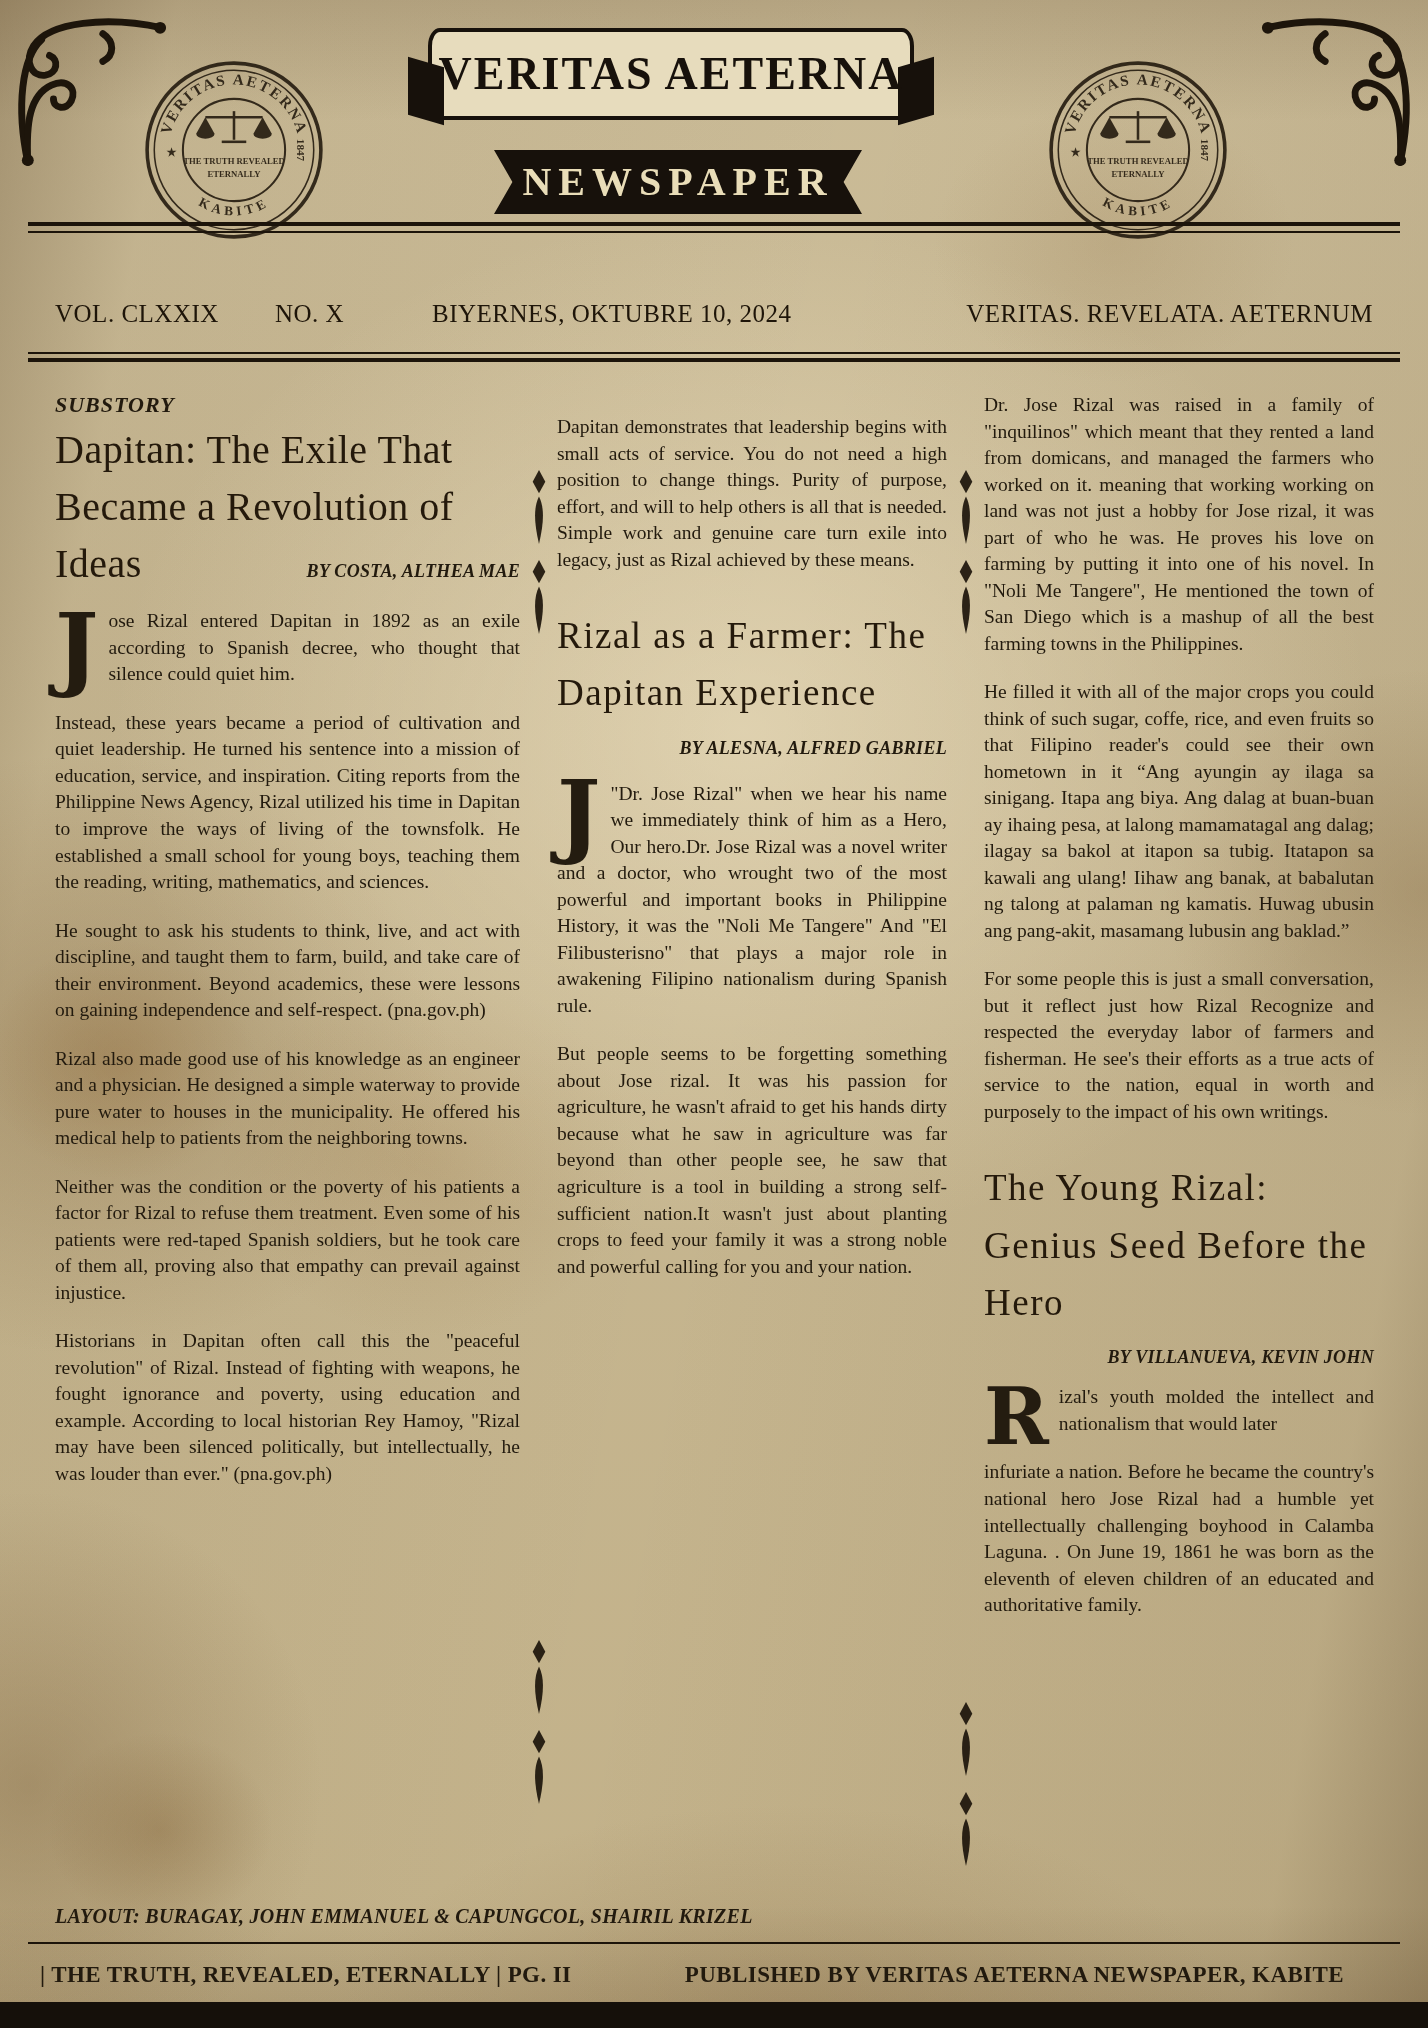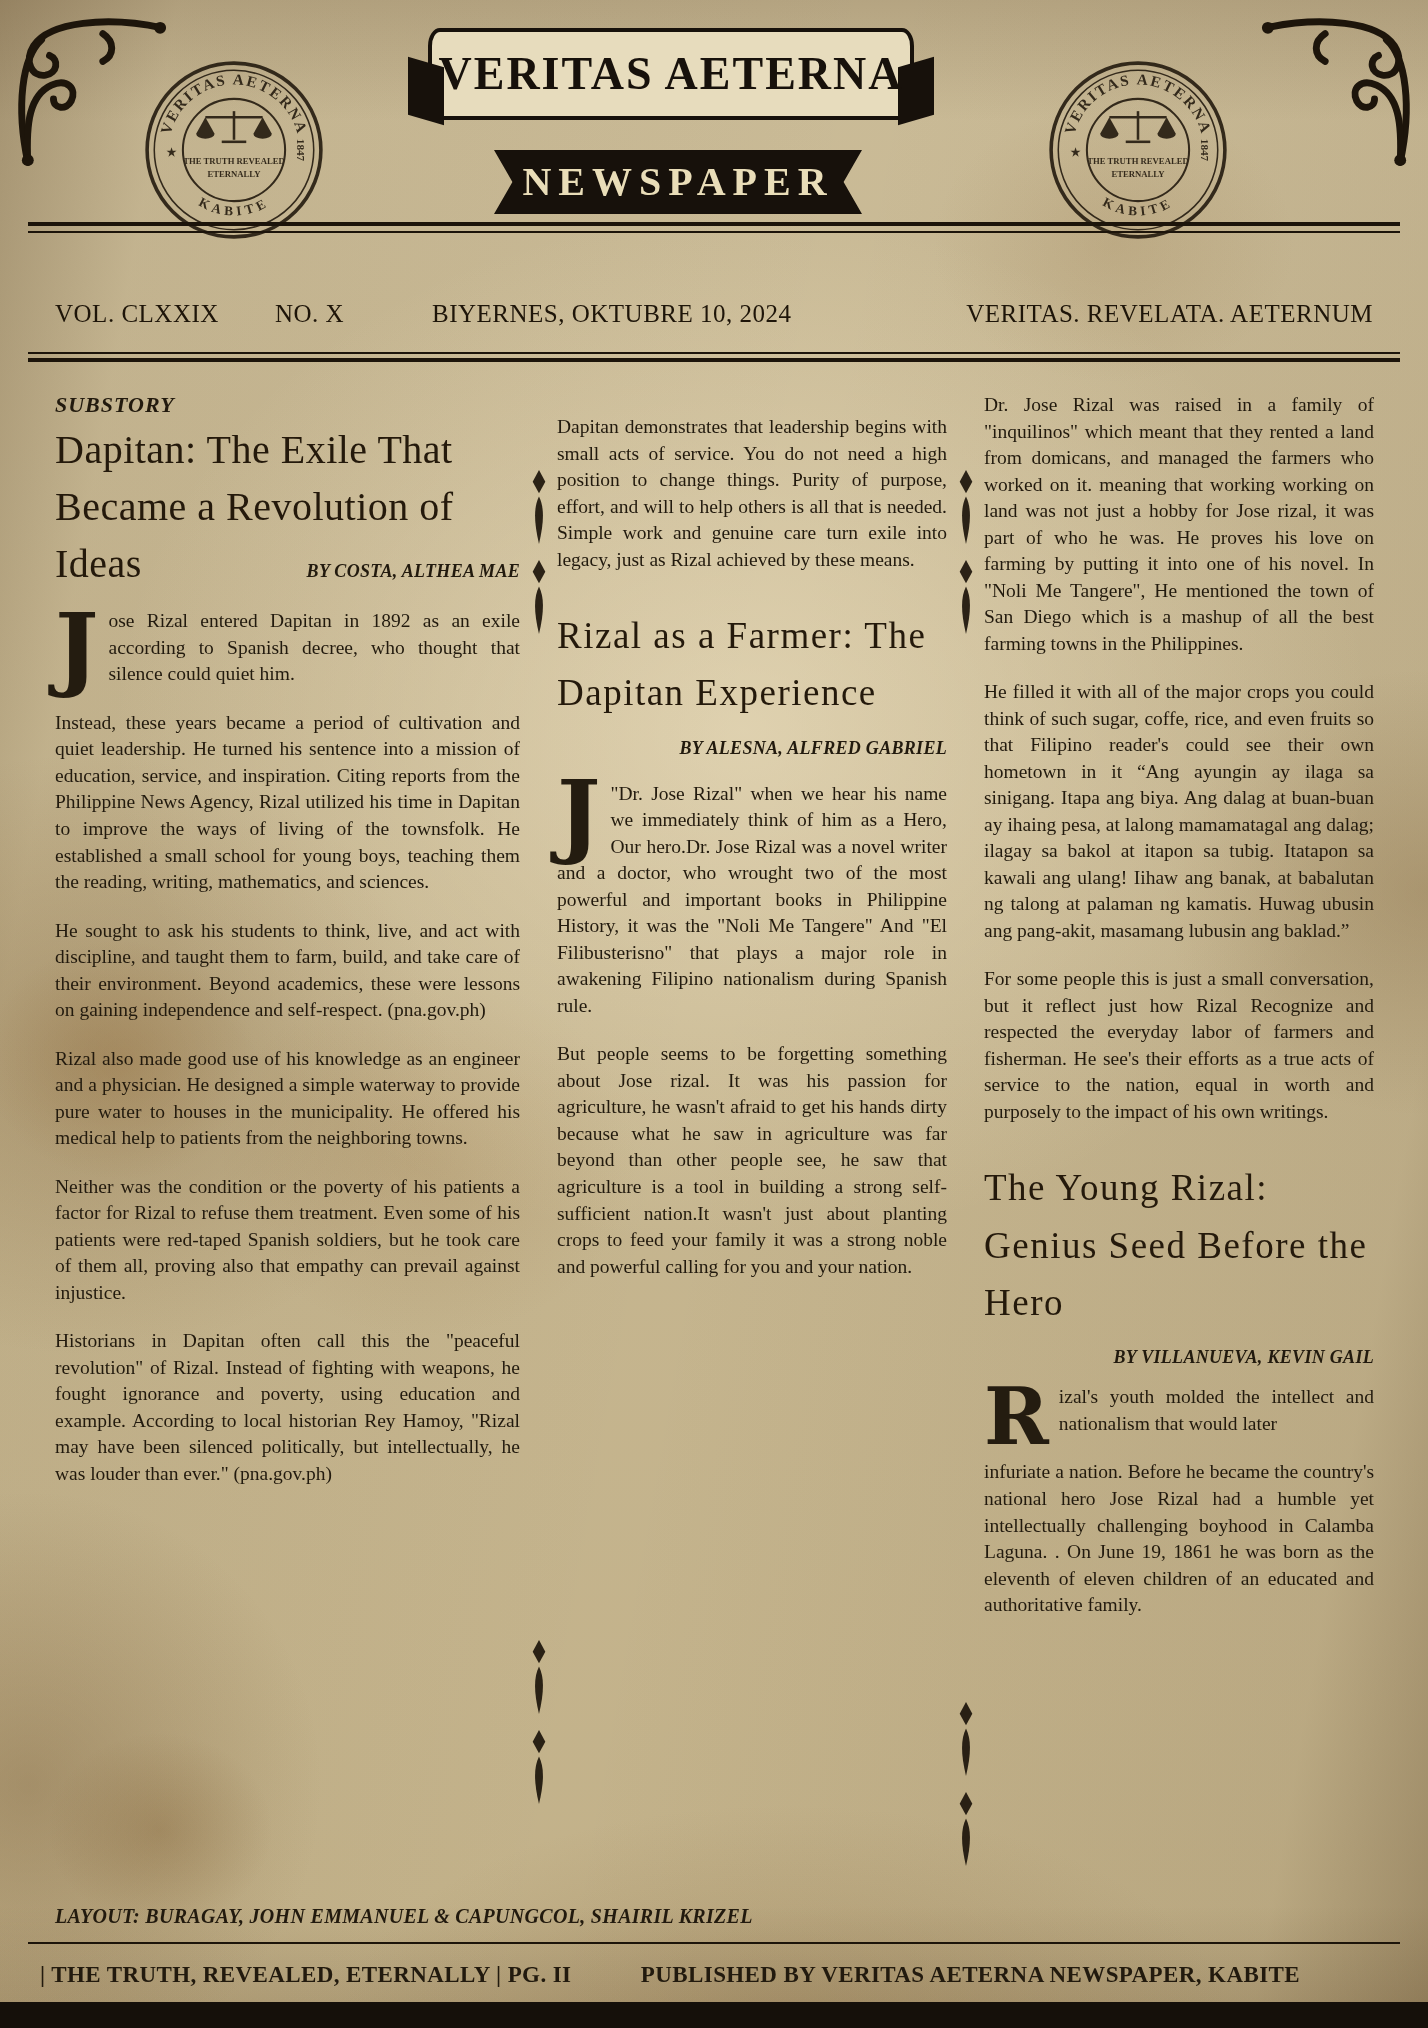--- a/index.html
+++ b/index.html
@@ -84,21 +84,21 @@
   .dropcap.small { font-size:78px; height:52px; }
 
   
   .orn { position:absolute; width:26px; height:78px; opacity:.92; }
   .orn svg { width:100%; height:100%; }
 
   
   .layout-credit { position:absolute; left:55px; bottom:100px; font-size:20px; font-weight:bold; font-style:italic; letter-spacing:.3px; }
   .footer-rule { position:absolute; left:28px; right:28px; bottom:84px; height:2.5px; background:#1c140a; }
   .footer-row { position:absolute; left:40px; right:38px; bottom:40px; display:flex; justify-content:space-between; font-size:23px; font-weight:bold; letter-spacing:.4px; }
-  .footer-row .right-text { margin-right:90px; }
+  .footer-row .right-text { margin-right:46px; }
   .bottom-bar { position:absolute; left:0; right:0; bottom:0; height:26px; background:#15100a; }
 </style>
 </head>
 <body>
 
 <div class="page">
 
   <div class="stain s1"></div>
   <div class="stain s2"></div>
 
@@ -215,21 +215,21 @@
       <p class="para lead"><span class="dropcap">J</span></p>
       <p class="para">"Dr. Jose Rizal" when we hear his name we immediately think of him as a Hero, Our hero.Dr. Jose Rizal was a novel writer and a doctor, who wrought two of the most powerful and important books in Philippine History, it was the "Noli Me Tangere" And "El Filibusterisno" that plays a major role in awakening Filipino nationalism during Spanish rule.</p>
       <p class="para">But people seems to be forgetting something about Jose rizal. It was his passion for agriculture, he wasn't afraid to get his hands dirty because what he saw in agriculture was far beyond than other people see, he saw that agriculture is a tool in building a strong self-sufficient nation.It wasn't just about planting crops to feed your family it was a strong noble and powerful calling for you and your nation.</p>
     </section>
 
     <section class="col">
       <p class="para first">Dr. Jose Rizal was raised in a family of "inquilinos" which meant that they rented a land from domicans, and managed the farmers who worked on it. meaning that working working on land was not just a hobby for Jose rizal, it was part of who he was. He proves his love on farming by putting it into one of his novel. In "Noli Me Tangere", He mentioned the town of San Diego which is a mashup of all the best farming towns in the Philippines.</p>
       <p class="para">He filled it with all of the major crops you could think of such sugar, coffe, rice, and even fruits so that Filipino reader's could see their own hometown in it “Ang ayungin ay ilaga sa sinigang. Itapa ang biya. Ang dalag at buan-buan ay ihaing pesa, at lalong mamamatagal ang dalag; ilagay sa bakol at itapon sa tubig. Itatapon sa kawali ang ulang! Iihaw ang banak, at babalutan ng talong at palaman ng kamatis. Huwag ubusin ang pang-akit, masamang lubusin ang baklad.”</p>
       <p class="para">For some people this is just a small conversation, but it reflect just how Rizal Recognize and respected the everyday labor of farmers and fisherman. He see's their efforts as a true acts of service to the nation, equal in worth and purposely to the impact of his own writings.</p>
       <h2 class="headline2">The Young Rizal: Genius Seed Before the Hero</h2>
-      <div class="byline byline-right">BY VILLANUEVA,  KEVIN GAIL</div>
+      <div class="byline byline-right">BY VILLANUEVA,  KEVIN JOHN</div>
       <p class="para lead"><span class="dropcap small">R</span><span>izal's youth molded the intellect and nationalism that would later</span></p>
       <p class="para">infuriate a nation. Before he became the country's national hero Jose Rizal had a humble yet intellectually challenging boyhood in Calamba Laguna. . On June 19, 1861 he was born as the eleventh of eleven children of an educated and authoritative family.</p>
     </section>
   </div>
 
   <div class="orn" style="left:526px; top:468px;"><svg viewBox="0 0 24 74">
         <path d="M12 2 L18 13 L12 24 L6 13 Z" fill="#1d150b"></path>
         <path d="M12 27 C17 37 17 51 12 72 C7 51 7 37 12 27 Z" fill="#1d150b"></path>
       </svg></div>
   <div class="orn" style="left:526px; top:558px;"><svg viewBox="0 0 24 74">

